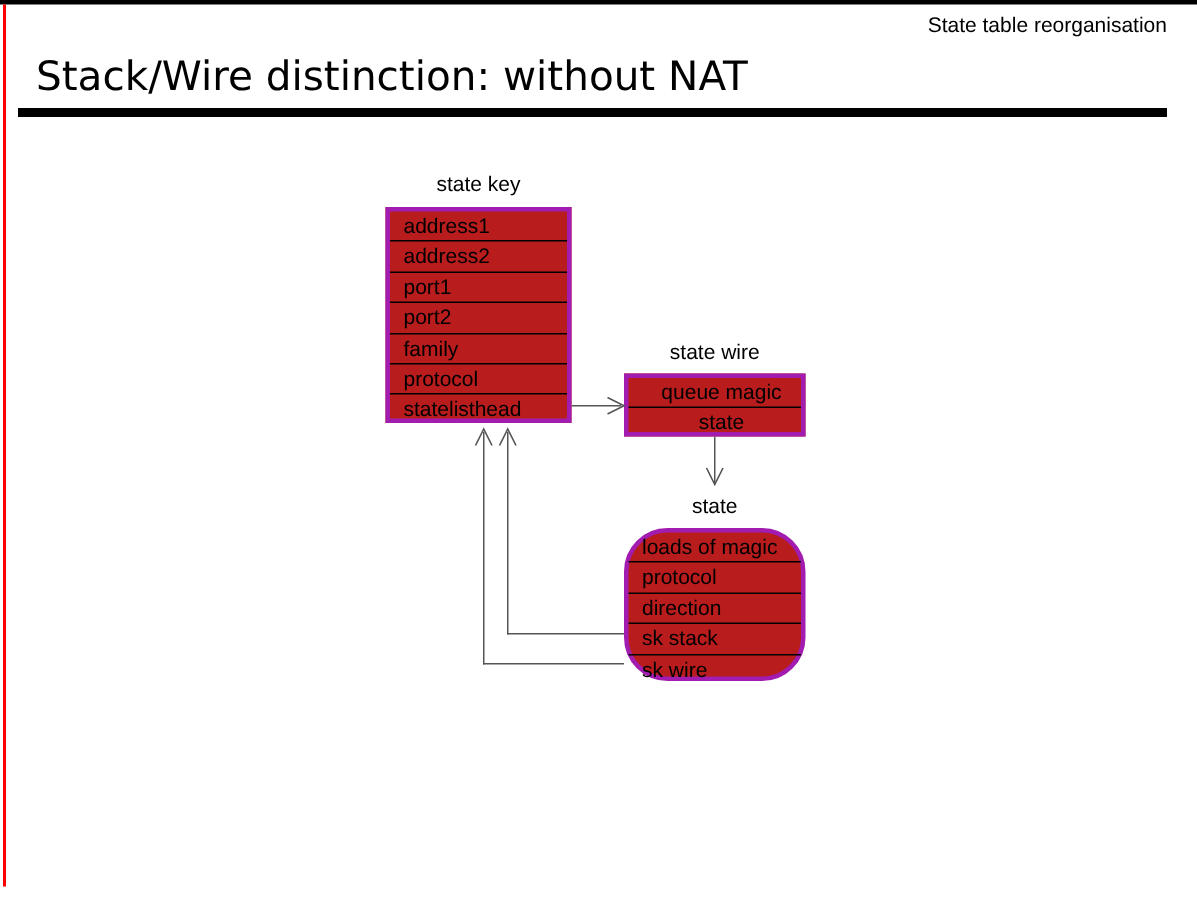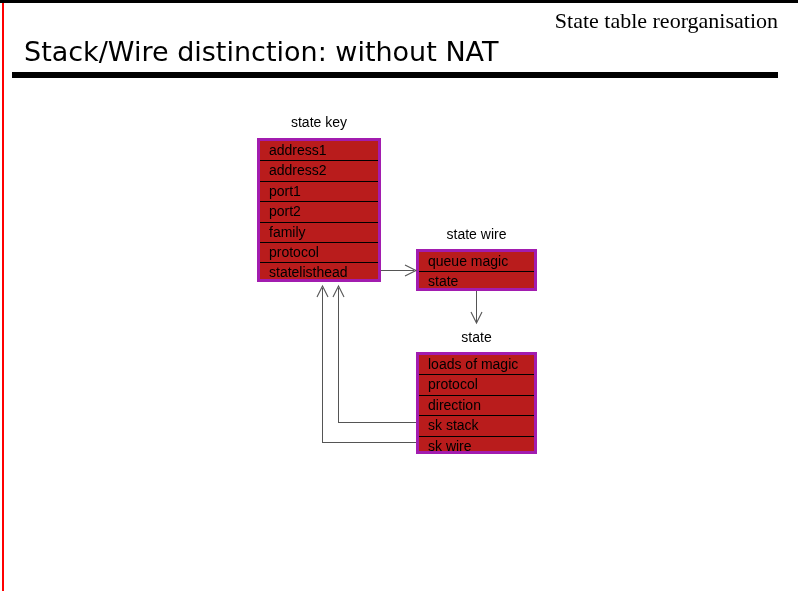--- a/index.html
+++ b/index.html
@@ -30,22 +30,22 @@
     left: 2px;
     top: 3px;
     width: 2px;
     height: 588px;
     background: #ff0000;
   }
   .header-label {
     position: absolute;
     right: 20px;
     top: 8px;
-    font-family: Liberation Serif, serif;
-    font-size: 22px;
+    font-family: Liberation Sans, sans-serif;
+    font-size: 14px;
     color: #000000;
     white-space: nowrap;
     letter-spacing: 0px;
   }
   .slide-title {
     position: absolute;
     left: 24px;
     top: 36px;
     font-family: "DejaVu Sans", sans-serif;
     font-size: 27px;
@@ -120,27 +120,27 @@
       <div class="row">address1</div>
       <div class="row">address2</div>
       <div class="row">port1</div>
       <div class="row">port2</div>
       <div class="row">family</div>
       <div class="row">protocol</div>
       <div class="row">statelisthead</div>
     </div>
 
     <div class="box-label" style="left:416px; top:226px; width:121px;">state wire</div>
-    <div class="tbl" style="left:416px; top:249px; width:121px; height:42px;">
+    <div class="tbl" style="left:416px; top:249px; width:121px; height:42px;text-align:center;">
       <div class="row">queue magic</div>
       <div class="row">state</div>
     </div>
 
     <div class="box-label" style="left:416px; top:329px; width:121px;">state</div>
-    <div class="tbl" style="left:416px; top:352px; width:121px; height:102px;">
+    <div class="tbl" style="left:416px; top:352px; width:121px; height:102px;border-radius:29px;">
       <div class="row">loads of magic</div>
       <div class="row">protocol</div>
       <div class="row">direction</div>
       <div class="row">sk stack</div>
       <div class="row">sk wire</div>
     </div>
 
     <div class="connector h-line" style="left:381px; top:270px; width:33px;"></div>
     <svg class="arrow-head" style="left:404px; top:264px;" width="14" height="13" viewBox="0 0 14 13">
       <polyline points="1,1 12,6.5 1,12" fill="none" stroke="#555555" stroke-width="1.1"></polyline>

